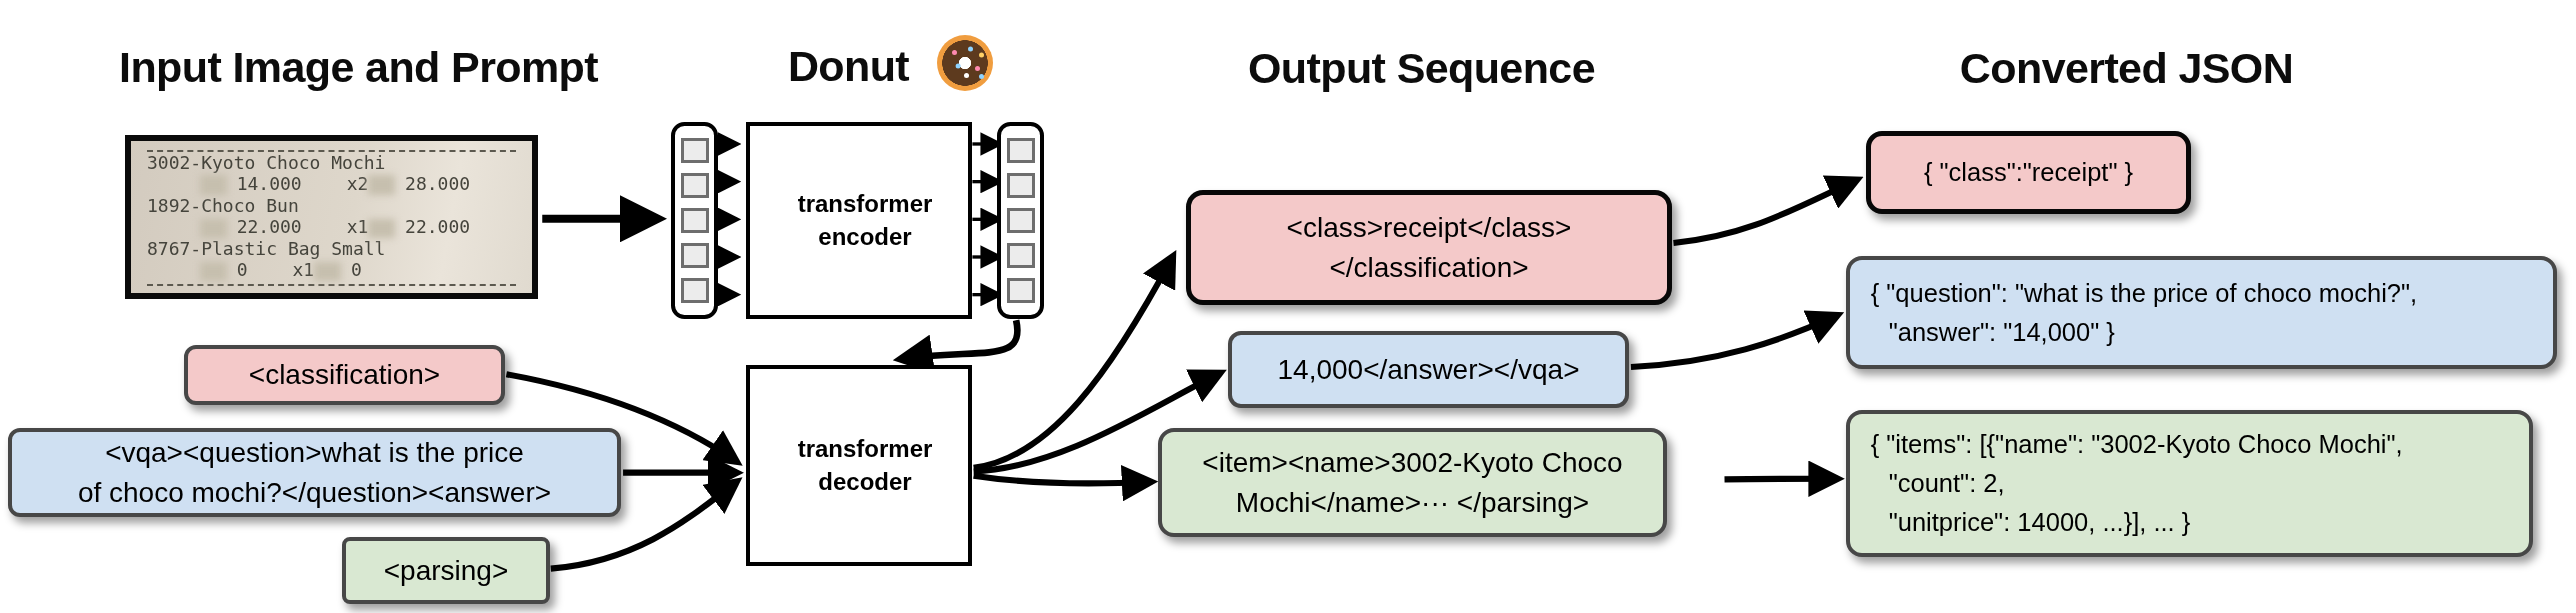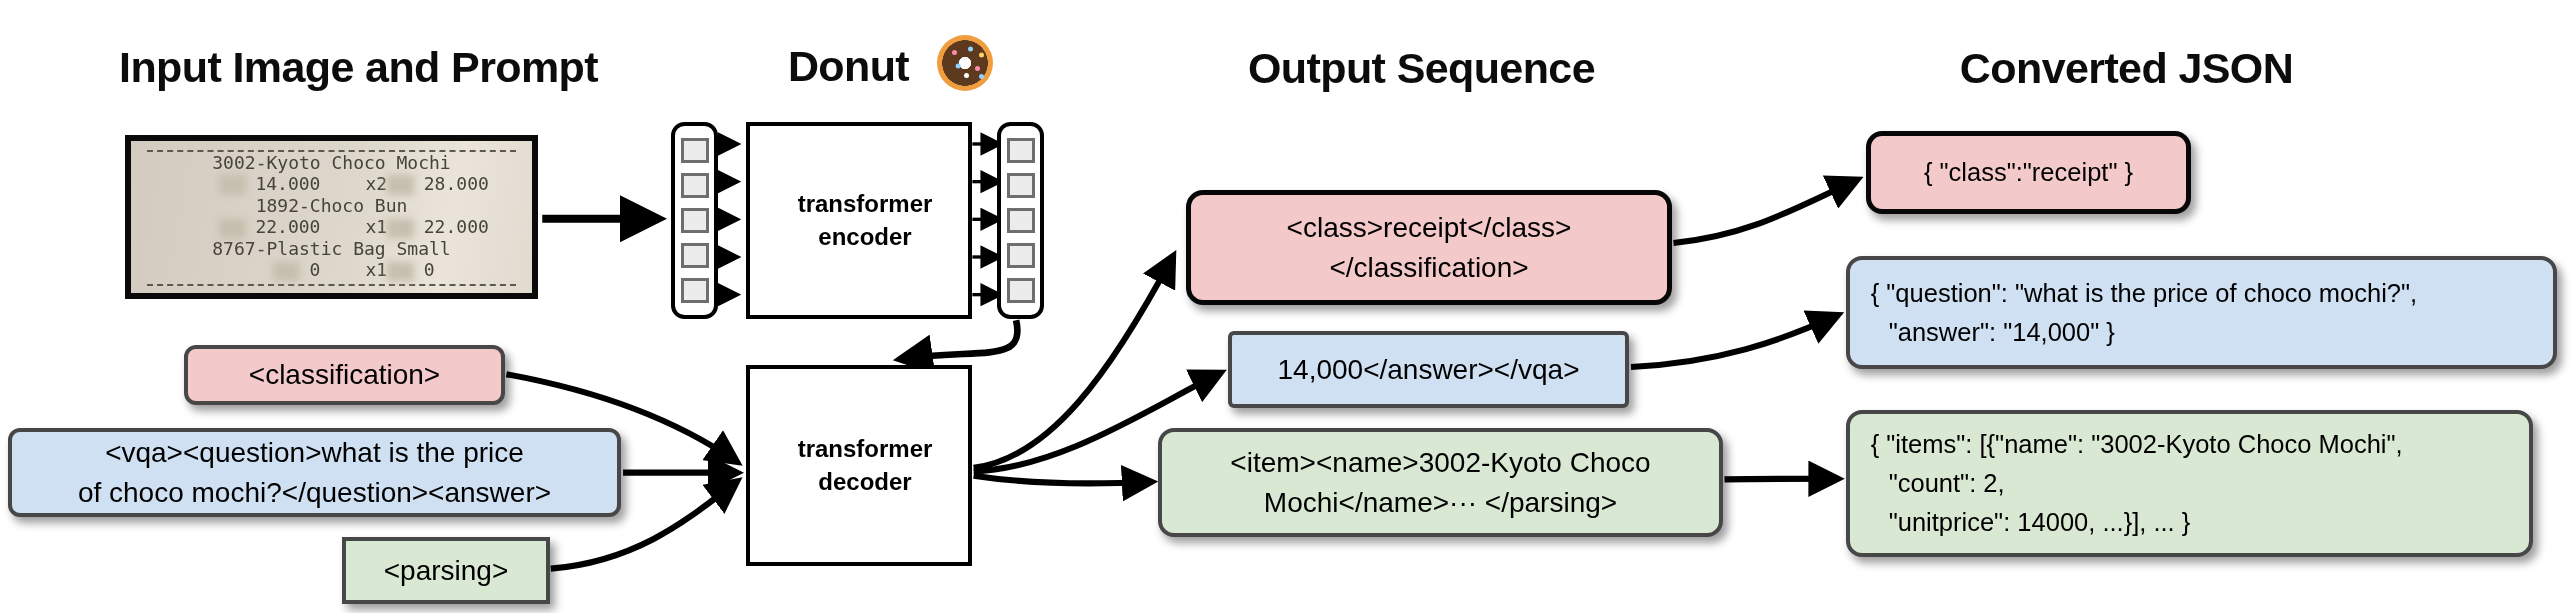--- a/index.html
+++ b/index.html
@@ -31,21 +31,21 @@
   
   .receipt {
     left:125px; top:135px; width:413px; height:164px; z-index:2;
     border:6px solid #0a0a0a;
     background:linear-gradient(100deg,#d3cbbf 0%, #ded7cb 55%, #eae4da 78%, #e0dacf 100%);
     font-family:"DejaVu Sans Mono", monospace; color:#45443c; font-size:18px;
     display:flex; flex-direction:column; justify-content:space-between;
     padding:8.5px 16px 7.3px 16px;
   }
   .r-dash { height:0; border-top:2.4px dashed #5c594f; width:100%; }
-  .r-row { display:flex; justify-content:center; align-items:center; line-height:1.02; }
+  .r-row { display:flex; justify-content:flex-start; align-items:center; line-height:1.02; }
   .r-indent { padding-left:53px; }
   .r-qty { margin-left:45px; }
   .r-right { padding-right:8.5px; }
   .r-blur { display:inline-block; width:27px; height:19.4px; background:#c6bfae;
             filter:blur(3.6px); vertical-align:middle; margin-right:9.7px; }
 
   
   .tok-col {
     z-index:2; width:47px; height:197px; background:#ffffff; border:4.9px solid #000;
     border-radius:13.4px; display:flex; flex-direction:column;
@@ -191,34 +191,34 @@
 
   <div class="abs box pink bd-gray t48" style="left:184px; top:345px; width:321px; height:60px; border-radius:12px; border-width:4.3px;">
     <span>&lt;classification&gt;</span>
   </div>
 
   <div class="abs box blue bd-gray t48" style="left:8px; top:428px; width:613px; height:89px; border-radius:12px; border-width:4.3px;">
     <span>&lt;vqa&gt;&lt;question&gt;what is the price</span>
     <span>of choco mochi?&lt;/question&gt;&lt;answer&gt;</span>
   </div>
 
-  <div class="abs box green bd-gray t48" style="left:342px; top:537px; width:208px; height:67px; border-radius:0; border-width:4.3px;">
+  <div class="abs box green bd-gray t48" style="left:342px; top:537px; width:208px; height:67px; border-radius:8px; border-width:4.3px;">
     <span>&lt;parsing&gt;</span>
   </div>
 
   <div class="abs box pink bd-black rad t48" style="left:1186px; top:190px; width:486px; height:115px;">
     <span>&lt;class&gt;receipt&lt;/class&gt;</span>
     <span>&lt;/classification&gt;</span>
   </div>
 
-  <div class="abs box blue bd-gray t48" style="left:1228px; top:331px; width:401px; height:77px; border-radius:6px;">
+  <div class="abs box blue bd-gray t48" style="left:1228px; top:331px; width:401px; height:77px; border-radius:13px;">
     <span>14,000&lt;/answer&gt;&lt;/vqa&gt;</span>
   </div>
 
-  <div class="abs box green bd-gray t48" style="left:1158px; top:428px; width:565px; height:109px; border-radius:16px;">
+  <div class="abs box green bd-gray t48" style="left:1158px; top:428px; width:509px; height:109px; border-radius:16px;">
     <span>&lt;item&gt;&lt;name&gt;3002-Kyoto Choco</span>
     <span>Mochi&lt;/name&gt;··· &lt;/parsing&gt;</span>
   </div>
 
   <div class="abs box pink bd-black t42" style="left:1866px; top:131px; width:325px; height:83px; border-radius:16px;">
     <span>{ "class":"receipt" }</span>
   </div>
 
   <div class="abs box blue bd-gray t42 json-left" style="left:1846px; top:256px; width:711px; height:113px; border-radius:16px;">
     <span>{ "question": "what is the price of choco mochi?",</span>

